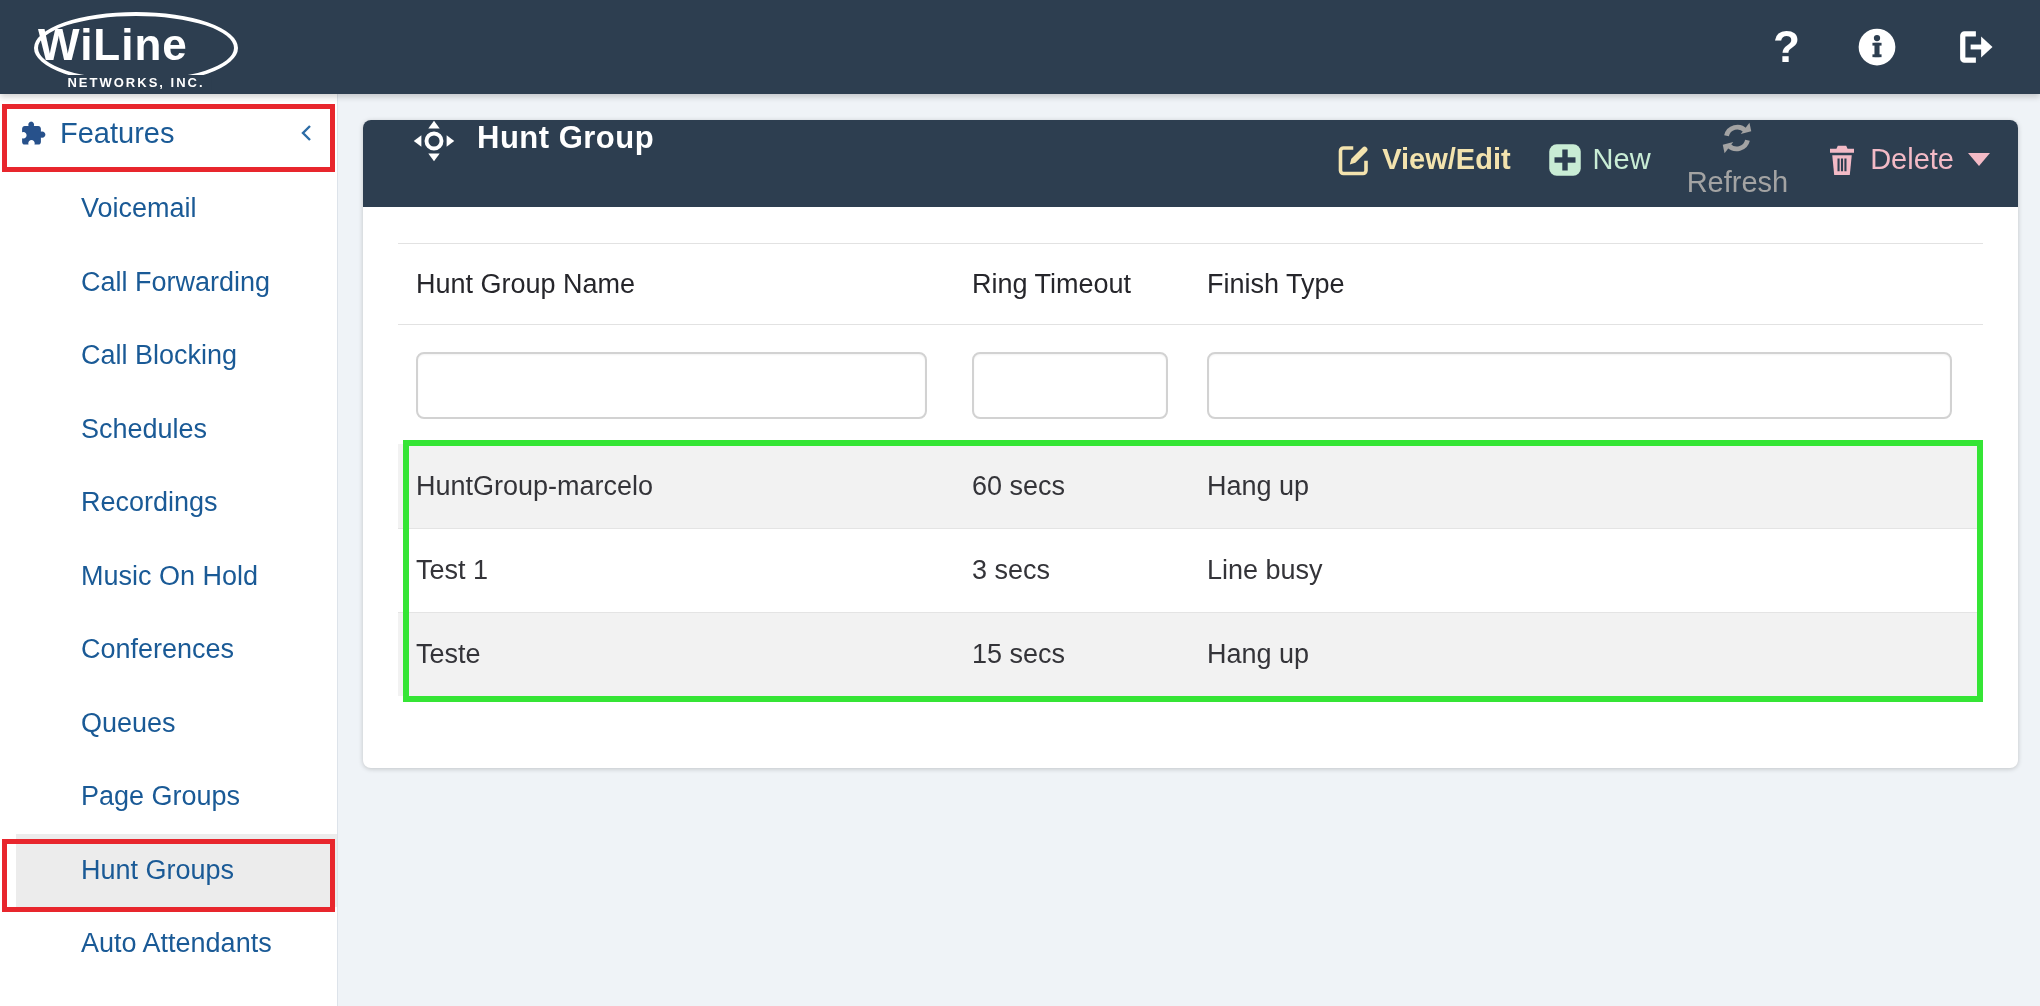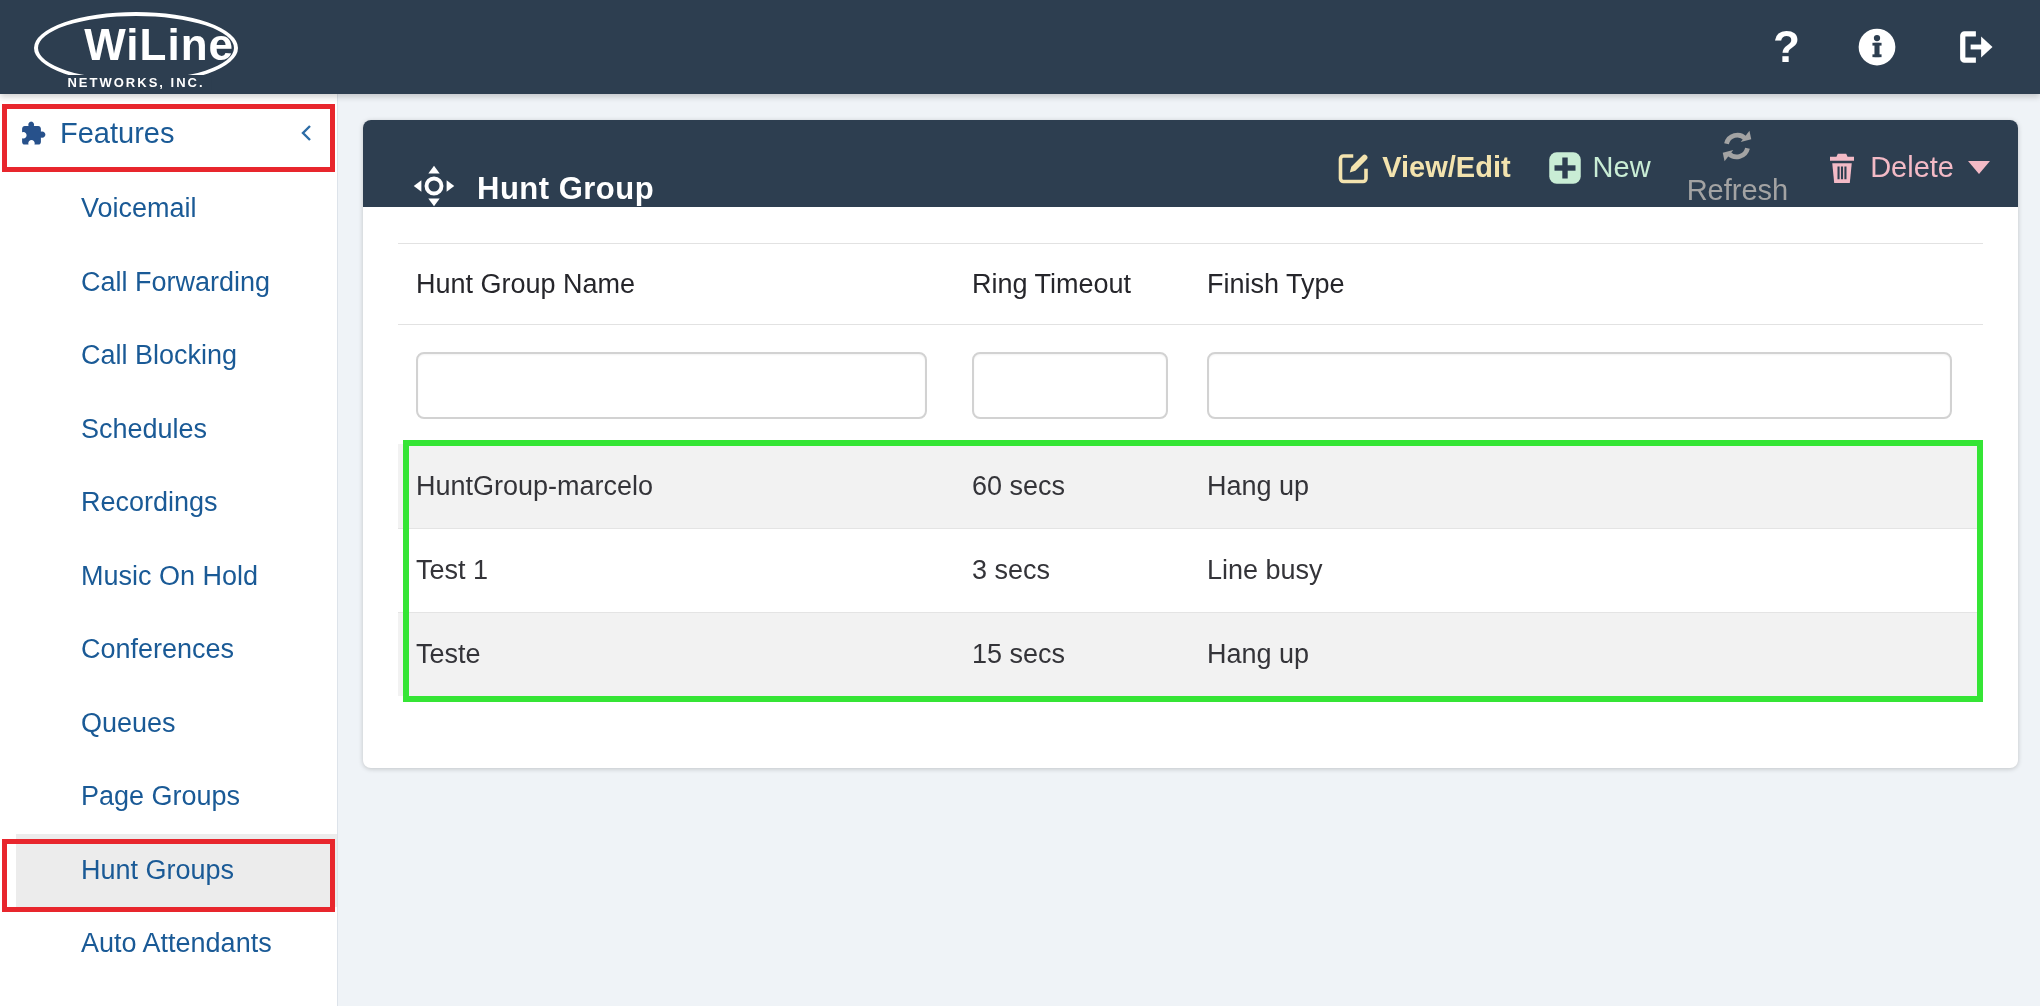--- a/index.html
+++ b/index.html
@@ -5,21 +5,21 @@
   * { margin:0; padding:0; box-sizing:border-box; }
   html,body { width:2040px; height:1006px; overflow:hidden; }
   body { font-family:"Liberation Sans", sans-serif; background:#eff3f7; }
   #app { position:relative; width:2040px; height:1006px; }
 
   
   .navbar { position:absolute; left:0; top:0; width:2040px; height:94px;
             background:#2d3e50; display:flex; align-items:center;
             padding:0 44px 0 34px; z-index:3; box-shadow:0 3px 6px rgba(0,0,0,.18); }
   .logo { position:relative; width:204px; height:72px; border:4px solid #fff;
-          border-radius:50%; display:flex; align-items:center; justify-content:flex-end; margin-top:2px; }
+          border-radius:50%; display:flex; align-items:center; justify-content:flex-start; margin-top:2px; }
   .logo-brand { color:#fff; font-size:44px; font-weight:bold; letter-spacing:1px; margin-top:-6px; }
   .logo-sub { position:absolute; bottom:-10px; left:50%; transform:translateX(-50%);
               background:#2d3e50; color:#fff; font-size:13px; font-weight:bold;
               letter-spacing:2px; padding:0 7px; white-space:nowrap; }
   .nav-right { margin-left:auto; display:flex; align-items:center; gap:56px; }
   .nav-help { color:#fff; font-size:44px; font-weight:bold; line-height:1; cursor:pointer; }
   .nav-icon { width:42px; height:42px; display:block; cursor:pointer; }
 
   
   .sidebar { position:absolute; left:0; top:94px; width:338px; bottom:0;
@@ -31,21 +31,21 @@
   .side-list { list-style:none;padding-left:16px; }
   .side-item { height:73.5px; display:flex; align-items:center; padding-left:65px;
                color:#1a5a96; font-size:27px; cursor:pointer; }
   .side-item.active { background:#ececec; }
 
   
   .main { position:absolute; left:338px; top:94px; right:0; bottom:0; background:#eff3f7; }
   .card { position:absolute; left:25px; top:26px; width:1655px; height:648px;
           background:#fff; border-radius:8px; box-shadow:0 1px 5px rgba(0,0,0,.2); }
   .card-header { height:87px; background:#2d3e50; border-radius:8px 8px 0 0;
-                 display:flex; align-items:flex-end; padding:0 28px 0 50px; }
+                 display:flex; align-items:flex-start; padding:0 28px 0 50px; }
   .move-icon { width:42px; height:42px; margin-right:22px; }
   .card-title { color:#fff; font-size:31px; letter-spacing:.5px; }
   .toolbar { margin-left:auto; display:flex; align-items:center; gap:36px; }
   .tbtn { display:flex; align-items:center; gap:10px; font-size:29px; cursor:pointer; background:none; border:none; font-family:inherit; }
   .tbtn svg { width:36px; height:36px; }
   .tbtn.viewedit { color:#f3e3ae;font-weight:bold; }
   .tbtn.new      { color:#c9edd5; }
   .tbtn.refresh  { color:#a3a3a3;flex-direction:column; }
   .tbtn.delete   { color:#f3bac6; }
   .caret-down { width:0; height:0; border-left:11px solid transparent;

